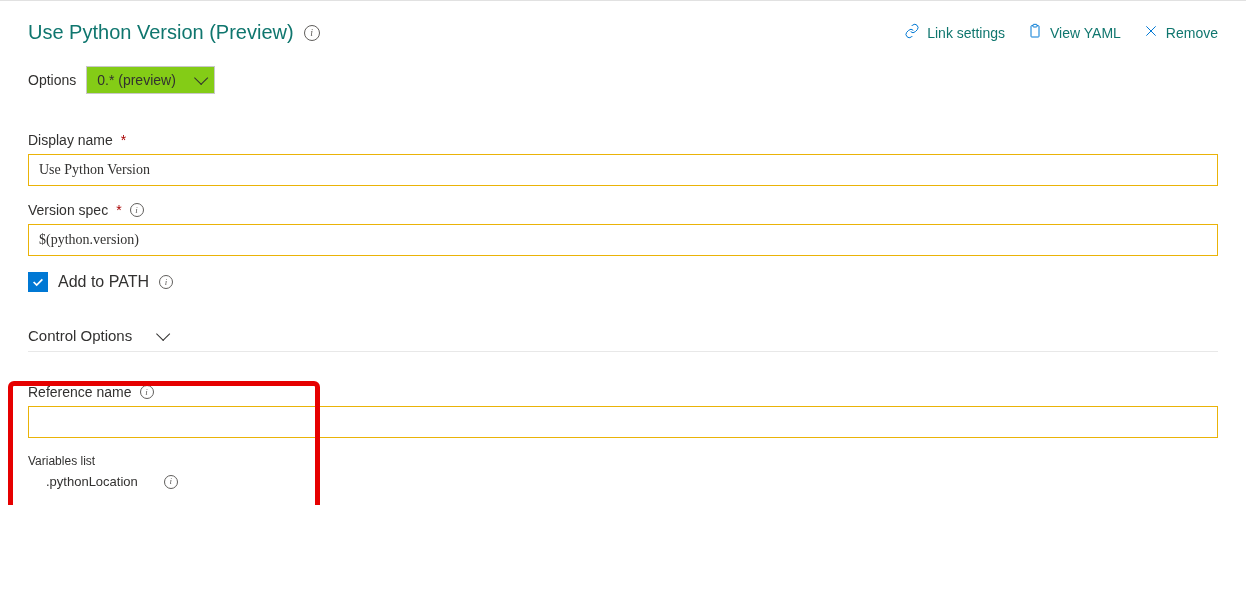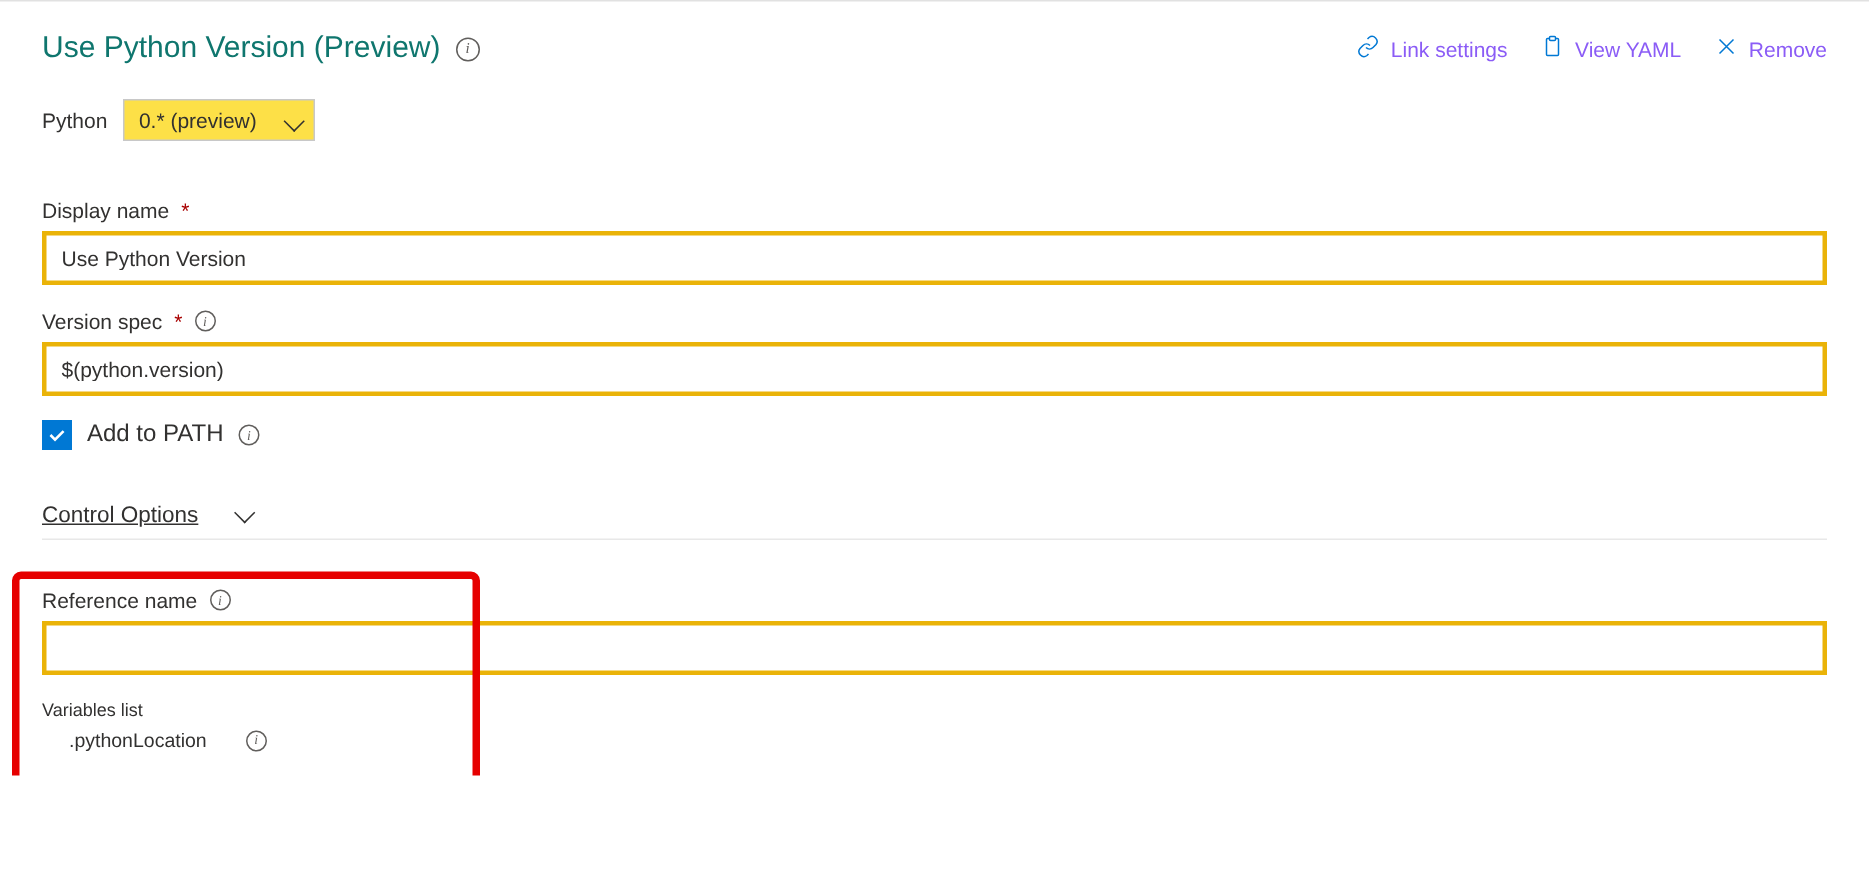--- a/index.html
+++ b/index.html
@@ -48,42 +48,42 @@
     }
     .actions {
       display: flex;
       gap: 22px;
       align-items: center;
     }
     .action-link {
       display: flex;
       align-items: center;
       gap: 7px;
-      color: #8b5cf6;
+      color: #0f766e;
       font-size: 14px;
       cursor: pointer;
       text-decoration: none;
     }
     .action-link svg { width: 16px; height: 16px; fill: none; stroke: #0078d4; }
     .version-row {
       display: flex;
       align-items: center;
       gap: 10px;
       margin-bottom: 38px;
     }
     .version-label { font-size: 14px; color: #323130; }
     .version-select {
       display: flex;
-      align-items: flex-end;
+      align-items: center;
       gap: 18px;
       border: 1px solid #c8c8c8;
       padding: 5px 10px;
       font-size: 14px;
       cursor: pointer;
-      background: #fde047;
+      background: #84cc16;
     }
     .chevron-down {
       width: 10px; height: 10px;
       border-right: 1px solid #323130;
       border-bottom: 1px solid #323130;
       transform: rotate(45deg) translateY(-3px);
       display: inline-block;
     }
     .chevron-up {
       width: 10px; height: 10px;
@@ -98,23 +98,23 @@
       align-items: center;
       gap: 8px;
       font-size: 14px;
       color: #323130;
       margin-bottom: 6px;
     }
     .required { color: #a80000; }
     .text-input {
       width: 100%;
       padding: 7px 10px;
-      border: 3px solid #eab308;
-      font-size: 14px;
-      font-family: Liberation Sans, sans-serif;
+      border: 1px solid #eab308;
+      font-size: 14px;
+      font-family: Liberation Serif, serif;
       color: #323130;
       background: #fff;
     }
     .checkbox-row {
       display: flex;
       align-items: center;
       gap: 10px;
       margin-top: 10px;
     }
     .checkbox {
@@ -130,21 +130,20 @@
       display: flex;
       align-items: center;
       gap: 24px;
       font-size: 15px;
       color: #323130;
       margin-top: 28px;
       padding: 7px 0;
       border-bottom: 1px solid #e8e8e8;
       cursor: pointer;
       width: 100%;
-      text-decoration: underline;
     }
     .section-title { font-size: 15px; }
     .varlist-label { font-size: 12px; color: #323130; margin-top: 10px; margin-bottom: 6px; }
     .varlist-item {
       display: flex;
       align-items: center;
       gap: 26px;
       padding-left: 18px;
       font-size: 13px;
       color: #323130;
@@ -197,21 +196,21 @@
           <svg viewBox="0 0 24 24">
               <path d="M5 5 L19 19 M19 5 L5 19" stroke="#0078d4"></path>
             </svg>
         </span>
         <span>Remove</span>
       </a>
     </div>
   </div>
 
   <div class="version-row">
-    <span class="version-label">Python</span>
+    <span class="version-label">Options</span>
     <div class="version-select">
       <span>0.* (preview)</span>
       <span class="chevron-down"></span>
     </div>
   </div>
 
   <div class="field-group">
     <div class="field-label">
       <span>Display name</span>
       <span class="required">*</span>

